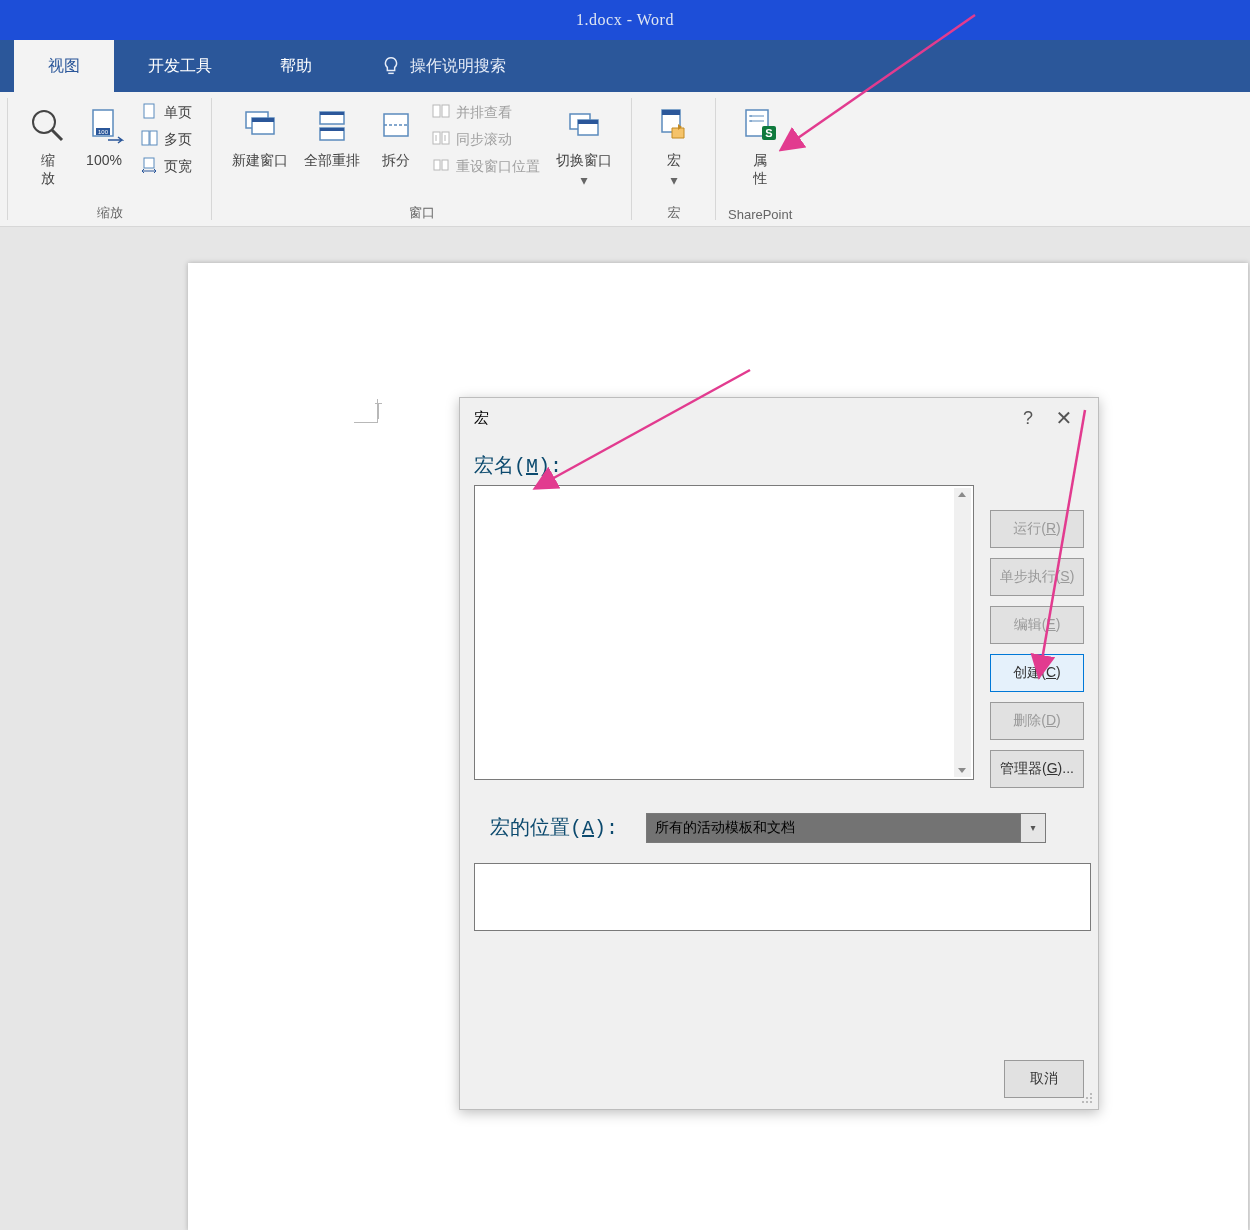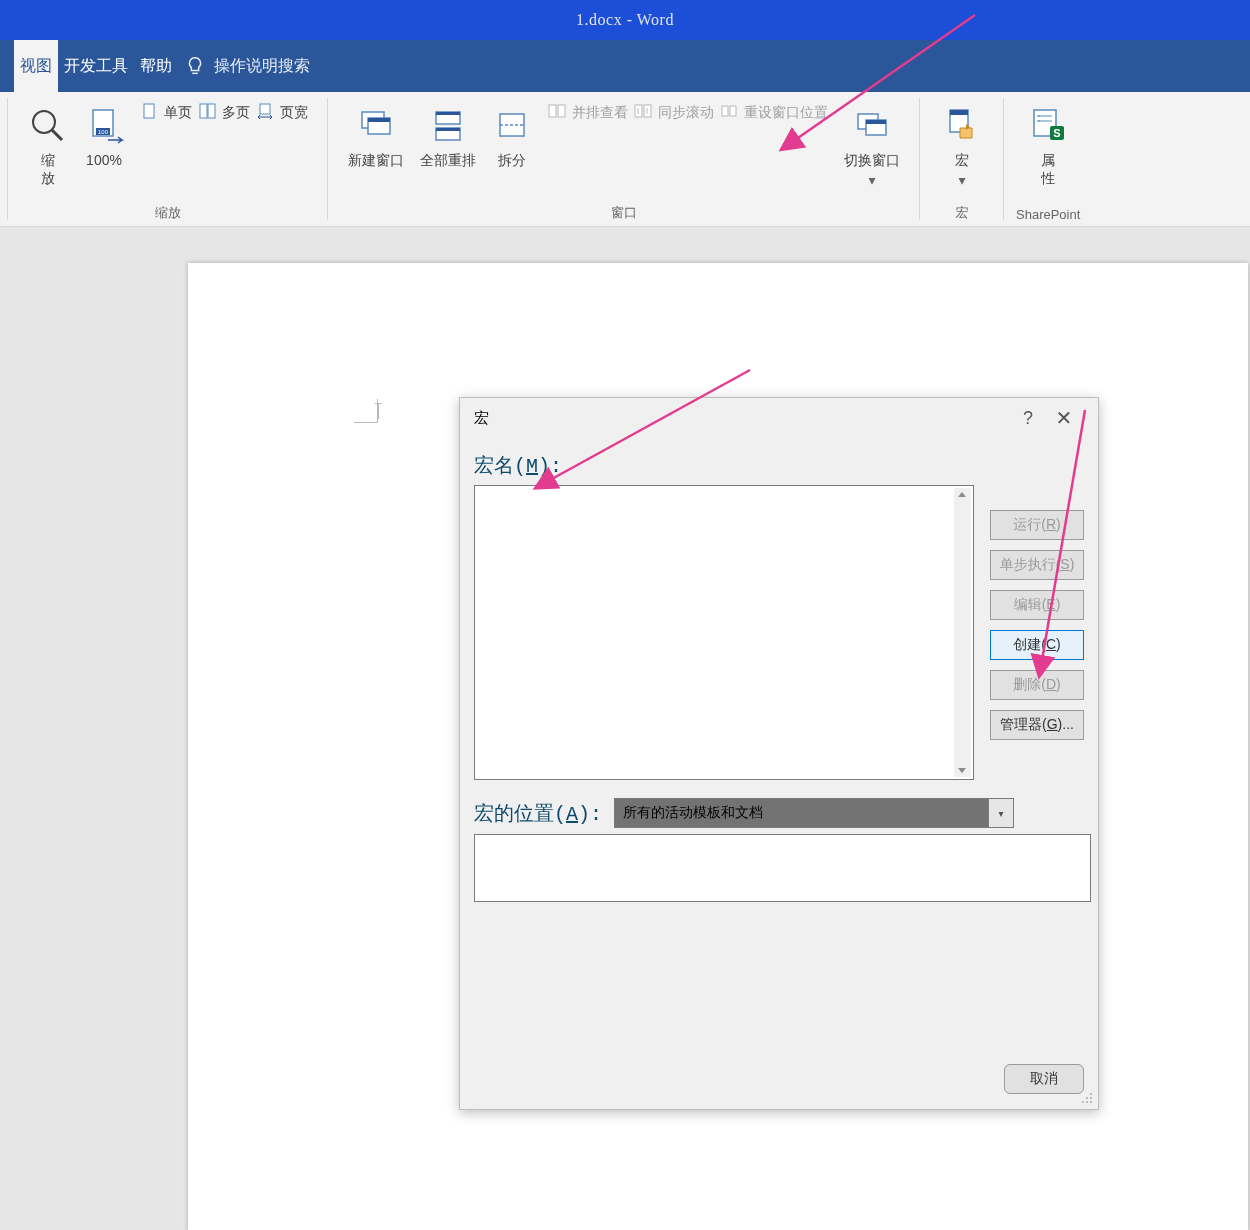--- a/index.html
+++ b/index.html
@@ -1,32 +1,32 @@
 <!DOCTYPE html>
 <html><head>
 <meta charset="utf-8">
 <style>
   * { box-sizing: border-box; }
   html, body { margin:0; padding:0; font-family:"Microsoft YaHei","Segoe UI",sans-serif; font-size:14px; background:#e6e6e6; overflow:hidden; }
   .app { width:1250px; height:1230px; position:relative; }
   .titlebar { height:40px; background:#1d4ed8; color:#dfe6f2; display:flex; align-items:center; justify-content:center; font-size:16px; letter-spacing:.5px;font-family:Liberation Serif, serif; }
   .tabs { height:52px; background:#2b579a; display:flex; align-items:stretch; padding-left:14px; }
-  .tab { display:flex; align-items:center; padding:0 6px; color:#ffffff; font-size:16px; cursor:pointer; }
+  .tab { display:flex; align-items:center; padding:0 34px; color:#ffffff; font-size:16px; cursor:pointer; }
   .tab.active { background:#f3f3f3; color:#2b579a; }
   .tell { display:flex; align-items:center; color:#e6ecf7; }
   .bulb { width:22px; height:22px; margin-right:8px; display:inline-block; }
   .ribbon { height:135px; background:#f3f3f3; border-bottom:1px solid #d7d7d7; display:flex; }
   .group { display:flex; flex-direction:column; align-items:center; padding:4px 12px 0; position:relative; }
   .group:not(:last-child)::after { content:""; position:absolute; right:0; top:6px; bottom:6px; width:1px; background:#d7d7d7; }
   .group-label { color:#666; font-size:13px; margin-top:auto; padding-bottom:4px; }
   .controls-row { display:flex; align-items:flex-start; gap:0; }
   .big-btn { display:flex; flex-direction:column; align-items:center; justify-content:center; padding:6px 8px 0; color:#444; cursor:pointer; min-width:46px; }
   .big-btn .ico { height:48px; display:flex; align-items:center; justify-content:center; }
   .big-btn span { display:block; text-align:center; line-height:1.25; font-size:14px; margin-top:2px; }
-  .small-list { display:flex; flex-direction:row; gap:6px; padding:6px 8px; color:#444; }
+  .small-list { display:flex; flex-direction:column; gap:6px; padding:6px 8px; color:#444; }
   .small-item { display:flex; align-items:center; gap:6px; color:#444; font-size:14px; cursor:pointer; }
   .small-item.disabled { color:#a0a0a0; cursor:default; }
   .carat { font-size:10px; color:#666; text-align:center; margin-top:-2px; }
   .doc-area { position:absolute; left:0; right:0; top:227px; bottom:0; background:#e6e6e6; }
   .page { position:absolute; left:188px; top:36px; width:1060px; height:968px; background:#fff; box-shadow:0 0 5px rgba(0,0,0,.25); }
   .corner-mark { position:absolute; left:160px; top:130px; width:30px; height:30px; }
   .corner-mark::before { content:""; position:absolute; right:0; bottom:0; width:24px; height:1px; background:#b8b8b8; }
   .corner-mark::after { content:""; position:absolute; right:0; bottom:0; width:1px; height:24px; background:#b8b8b8; }
   .cursor-mark { position:absolute; left:190px; top:140px; width:10px; height:18px; }
   .cursor-mark::before { content:""; position:absolute; left:0; top:0; width:1px; height:16px; background:#b8b8b8; }
@@ -44,21 +44,21 @@
   .macro-list .scrollbit { position:absolute; right:2px; top:2px; bottom:2px; width:17px; background:#f0f0f0; }
   .macro-list .scrollbit::before, .macro-list .scrollbit::after { content:""; position:absolute; left:4px; width:0; height:0; border-left:4px solid transparent; border-right:4px solid transparent; }
   .macro-list .scrollbit::before { top:4px; border-bottom:5px solid #8a8a8a; }
   .macro-list .scrollbit::after { bottom:4px; border-top:5px solid #8a8a8a; }
   .loc-row { display:flex; align-items:center; gap:12px; margin-top:18px; }
   .loc-select { flex:0 0 400px; display:flex; }
   .loc-select input { flex:1; height:30px; border:1px solid #7a7a7a; border-right:none; background:#737373; padding:0 8px; font-size:14px; outline:none; }
   .loc-select .dd { width:26px; height:30px; border:1px solid #7a7a7a; background:#e6e6e6; display:flex; align-items:center; justify-content:center; cursor:pointer; }
   .desc-box { width:617px; height:68px; border:1px solid #7a7a7a; background:#fff; margin-top:6px; }
   .dlg-sidebtns { position:absolute; right:14px; top:72px; display:flex; flex-direction:column; gap:10px; }
-  .btn { width:94px; height:30px; border:1px solid #9a9a9a; background:#e1e1e1; font-size:14px; color:#333; cursor:pointer; }
+  .btn { width:94px; height:38px; border:1px solid #9a9a9a; background:#e1e1e1; font-size:14px; color:#333; cursor:pointer; }
   .btn:disabled { color:#9a9a9a; cursor:default; }
   .btn.focused { border:1px solid #0078d7; background:#e5f1fb; }
   .dlg-footer { height:60px; display:flex; align-items:center; justify-content:flex-end; padding:0 14px; }
   .foot-grip { position:absolute; right:2px; bottom:2px; width:18px; height:18px; opacity:.5; }
   .foot-grip::before, .foot-grip::after { content:""; position:absolute; background:#888; }
   .arrow { position:absolute; pointer-events:none; }
   .arrow svg { overflow:visible; }
 </style>
 </head>
 <body>
@@ -282,33 +282,33 @@
       <div class="dlg-sidebtns">
         <button class="btn" disabled="">运行(<span class="und">R</span>)</button>
         <button class="btn" disabled="">单步执行(<span class="und">S</span>)</button>
         <button class="btn" disabled="">编辑(<span class="und">E</span>)</button>
         <button class="btn focused">创建(<span class="und">C</span>)</button>
         <button class="btn" disabled="">删除(<span class="und">D</span>)</button>
         <button class="btn">管理器(<span class="und">G</span>)...</button>
       </div>
 
       <div class="loc-row">
-        <div class="fld-label" style="margin:0;">宏的位置(<span class="und">A</span>):</div>
+        <div class="fld-label" style="margin:16px;">宏的位置(<span class="und">A</span>):</div>
         <div class="loc-select">
           <input readonly="" value="所有的活动模板和文档" style="">
           <div class="dd">
               <span style="font-size:10px;color:#555;">▾</span>
             </div>
         </div>
       </div>
 
       <div class="desc-box"></div>
     </div>
     <div class="dlg-footer">
-      <button class="btn" style="width:80px;border-radius:6px;">取消</button>
+      <button class="btn" style="width:80px;">取消</button>
     </div>
     <div class="foot-grip">
       <svg width="18" height="18">
           <g fill="#888">
             <rect x="12" y="4" width="2" height="2"></rect>
             <rect x="8" y="8" width="2" height="2"></rect>
             <rect x="12" y="8" width="2" height="2"></rect>
             <rect x="4" y="12" width="2" height="2"></rect>
             <rect x="8" y="12" width="2" height="2"></rect>
             <rect x="12" y="12" width="2" height="2"></rect>

